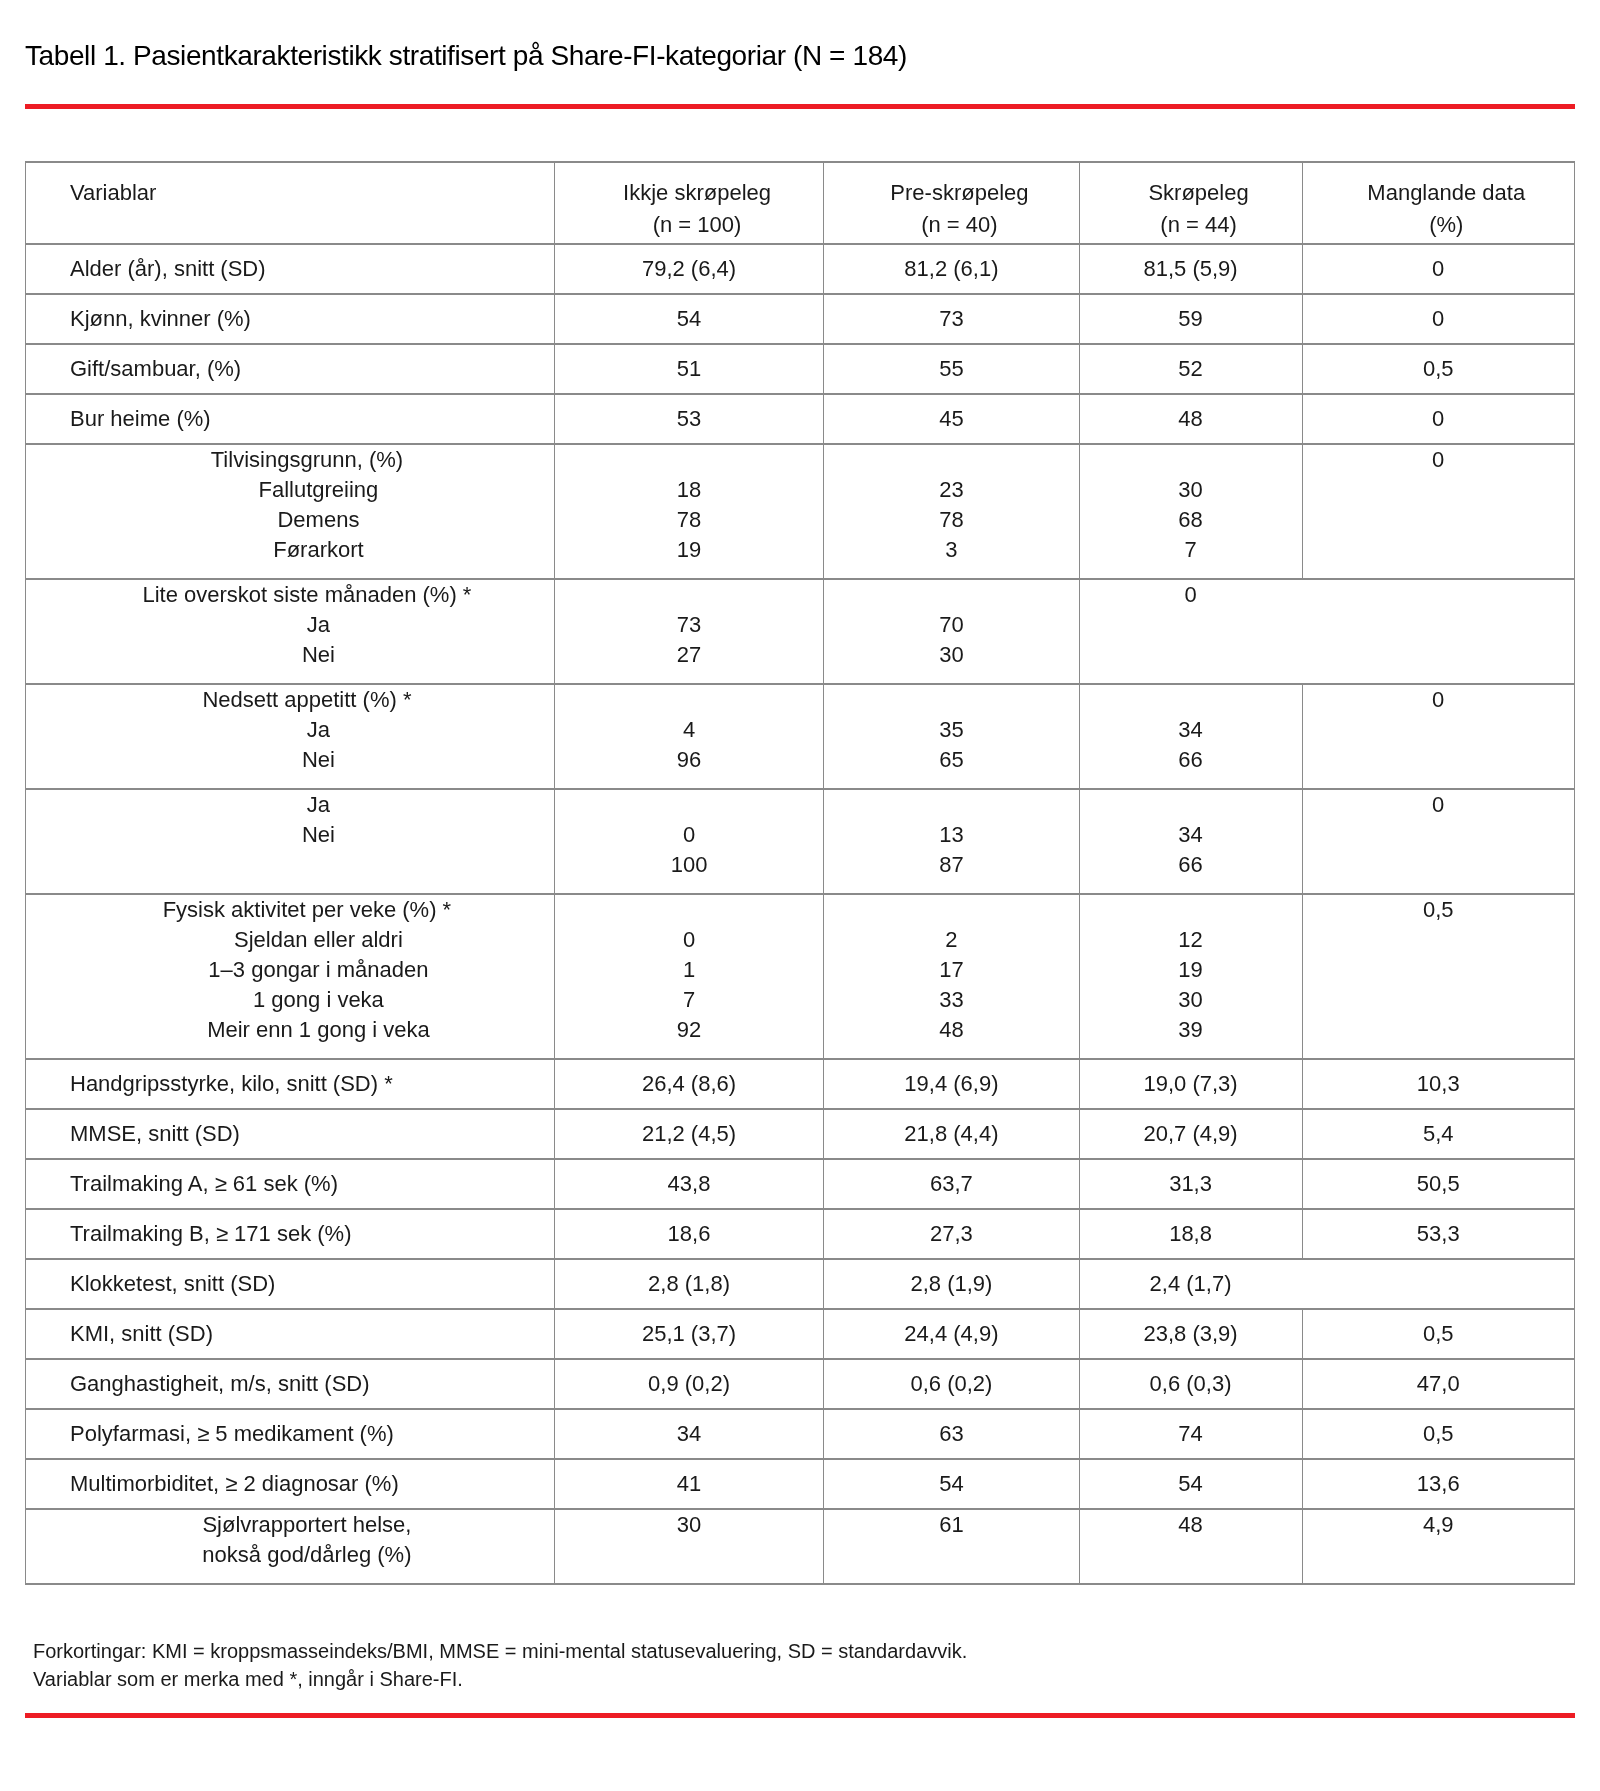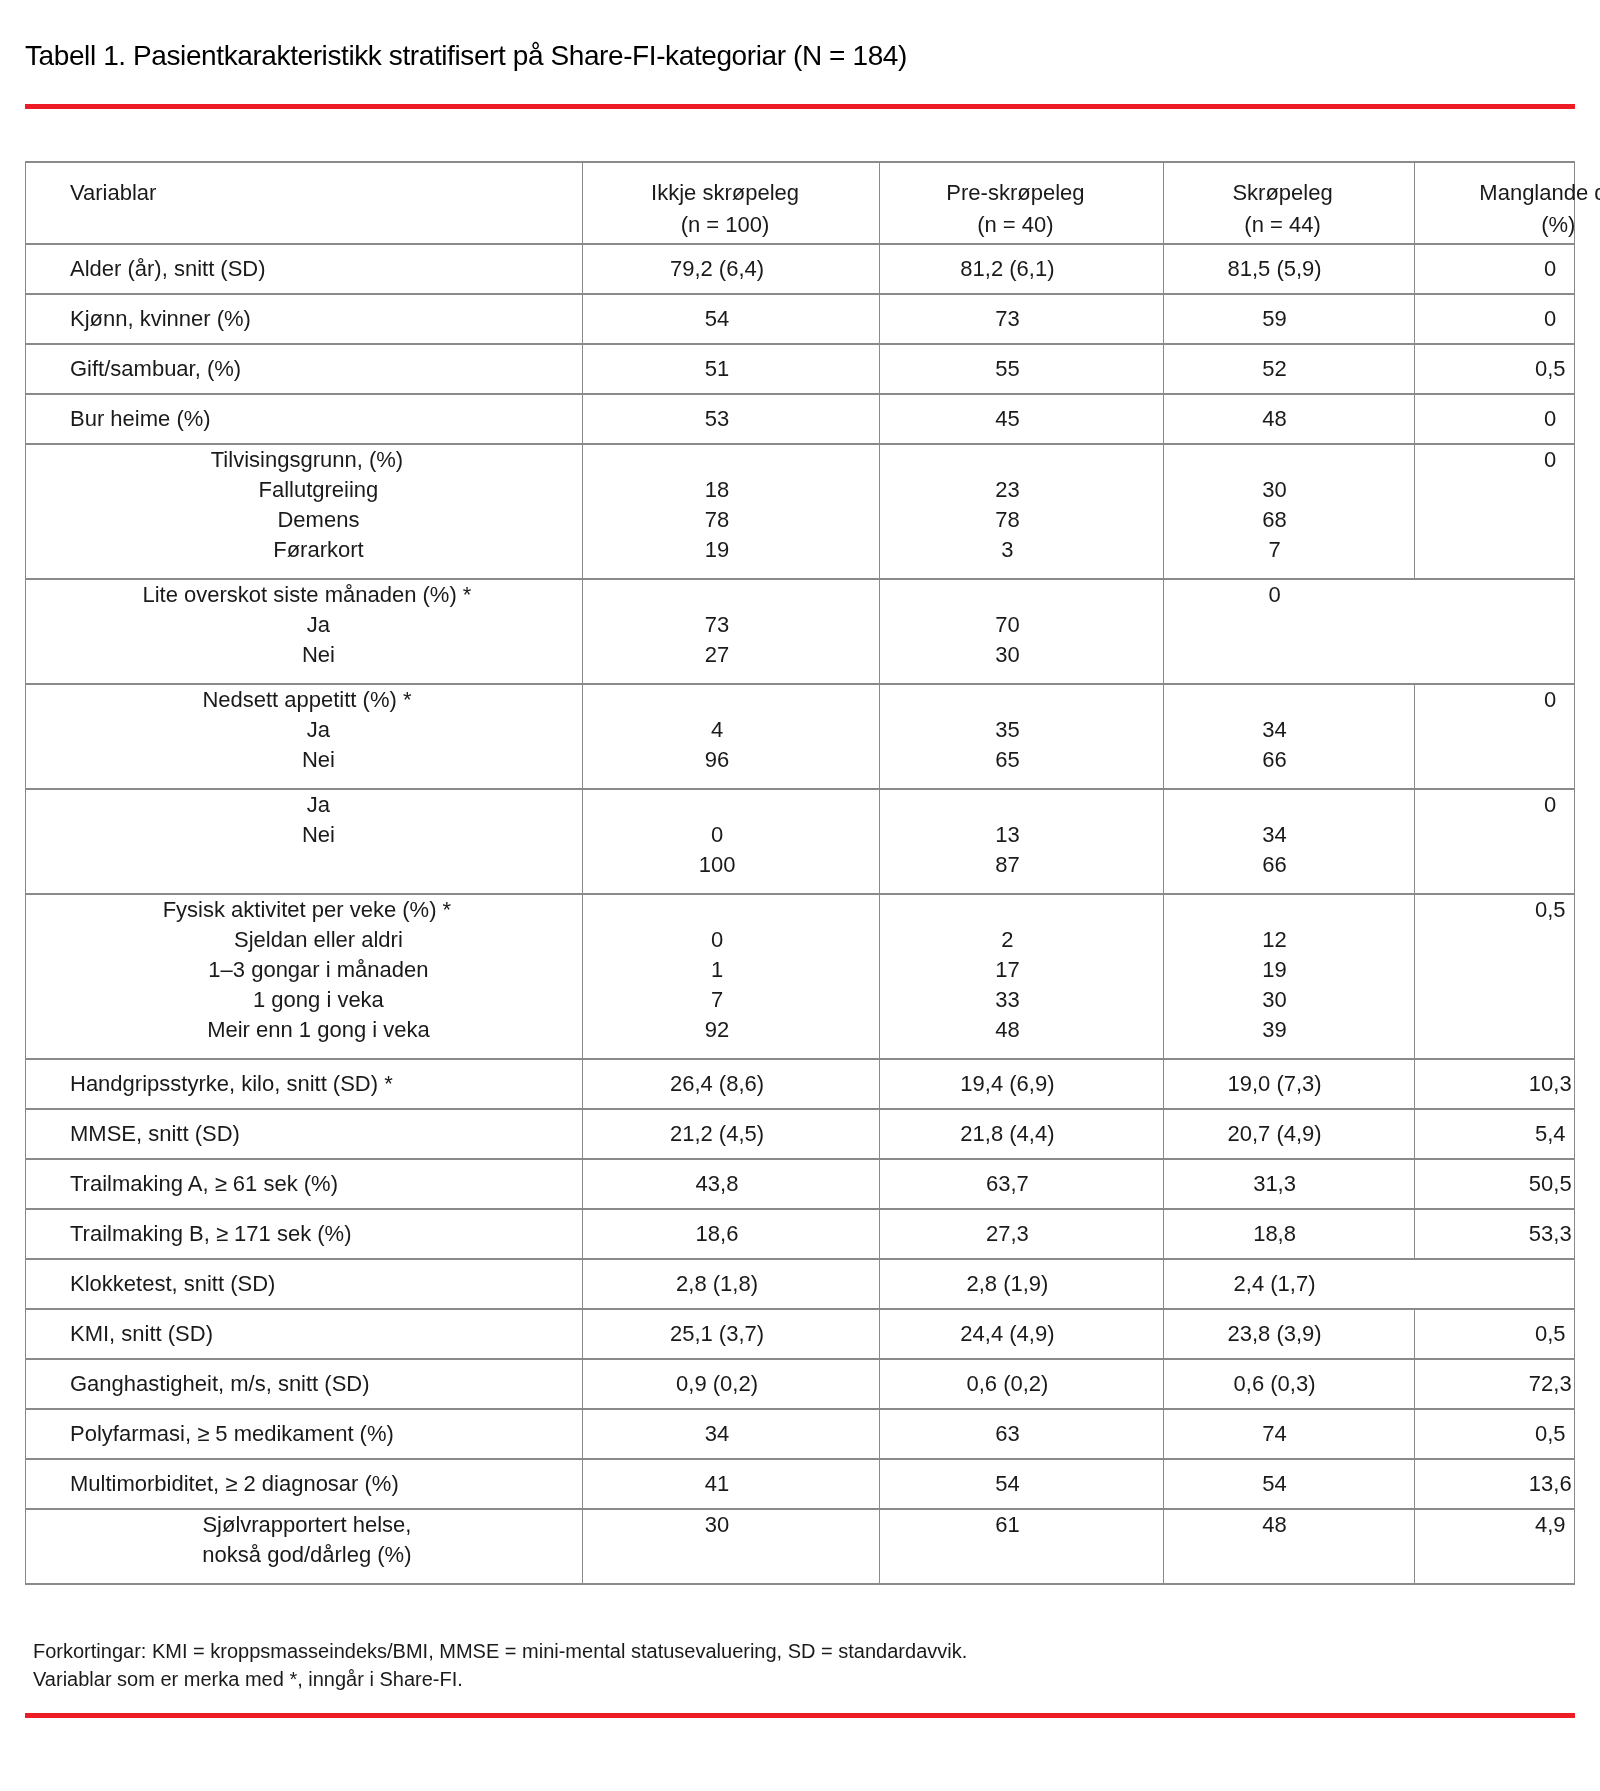--- a/index.html
+++ b/index.html
@@ -28,21 +28,20 @@
   .tbl {
     margin-top:52px;
     border:1.5px solid #8a8a8a;
     border-top-width:2px;
     border-bottom-width:2px;
   }
   .row {
     display:grid;
     grid-template-columns:34.1% 17.4% 16.5% 14.4% 17.6%;
     border-top:2px solid #8a8a8a;
-    gap:28px;
   }
   .row:first-child { border-top:none; }
   .c { border-left:1.5px solid #8a8a8a; font-size:22px; }
   .c:first-child { border-left:none;text-align:center; }
 
   
   .hrow { min-height:80px; }
   .hc { padding-top:14px; text-align:center;padding-left:16px; }
   .hc .ln { line-height:32px; min-height:32px; }
   .hc.first { text-align:left; padding-left:44px; }
@@ -287,21 +286,21 @@
         <div class="c val">25,1 (3,7)</div>
         <div class="c val">24,4 (4,9)</div>
         <div class="c val">23,8 (3,9)</div>
         <div class="c val">0,5</div>
       </div>
       <div class="row srow">
         <div class="c lab">Ganghastigheit, m/s, snitt (SD)</div>
         <div class="c val">0,9 (0,2)</div>
         <div class="c val">0,6 (0,2)</div>
         <div class="c val">0,6 (0,3)</div>
-        <div class="c val">72,3</div>
+        <div class="c val">47,0</div>
       </div>
       <div class="row srow">
         <div class="c lab">Polyfarmasi, ≥ 5 medikament (%)</div>
         <div class="c val">34</div>
         <div class="c val">63</div>
         <div class="c val">74</div>
         <div class="c val">0,5</div>
       </div>
       <div class="row srow">
         <div class="c lab">Multimorbiditet, ≥ 2 diagnosar (%)</div>

